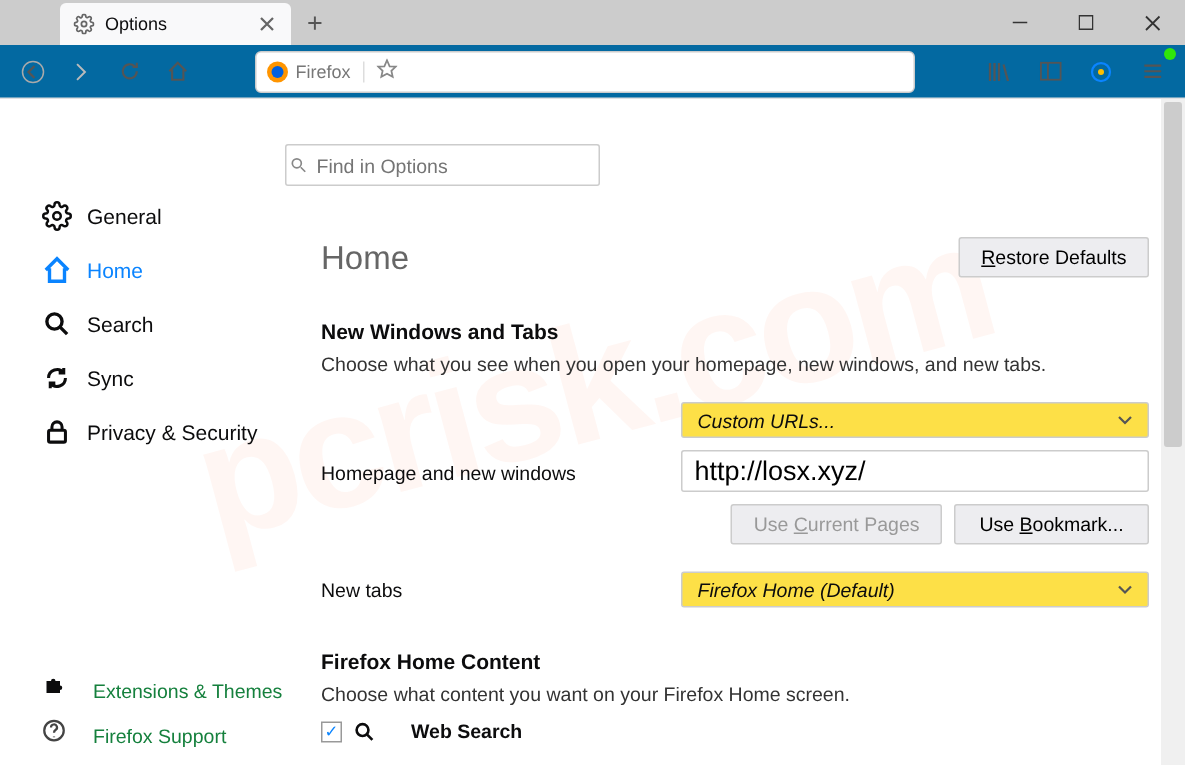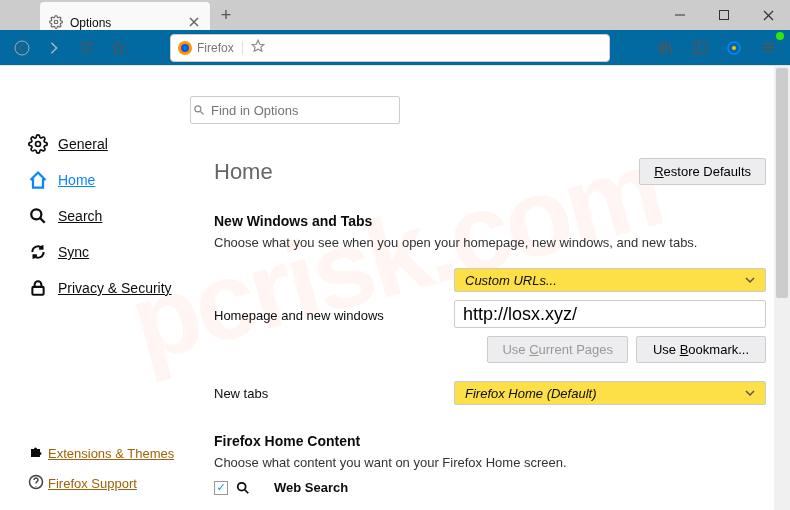--- a/index.html
+++ b/index.html
@@ -1,20 +1,20 @@
 <!DOCTYPE html>
 <html><head>
   <meta charset="utf-8">
   <style>
     * { margin: 0; padding: 0; box-sizing: border-box; }
     body { font-family: "Segoe UI", Arial, sans-serif; font-size: 13px; color: #0c0c0d; background: #fff; width: 790px; height: 510px; overflow: hidden; position: relative; }
     
     
     .titlebar { height: 30px; background: #ccc; display: flex; align-items: stretch; }
-    .tab { background: #f9f9fa; border-radius: 4px 4px 0 0; display: flex; align-items: flex-end; padding: 0 8px; margin: 2px 0 0 40px; width: 170px; position: relative; }
+    .tab { background: #f9f9fa; border-radius: 4px 4px 0 0; display: flex; align-items: center; padding: 0 8px; margin: 2px 0 0 40px; width: 154px; position: relative; }
     .tab-icon { width: 16px; height: 16px; margin-right: 6px; display: flex; align-items: center; justify-content: center; }
     .tab-title { font-size: 12px; flex: 1; }
     .tab-close { width: 16px; height: 16px; display: flex; align-items: center; justify-content: center; color: #666; cursor: pointer; }
     .newtab-btn { width: 28px; display: flex; align-items: center; justify-content: center; color: #555; cursor: pointer; font-size: 18px; margin-left: 2px; }
     .win-controls { margin-left: auto; display: flex; }
     .win-btn { width: 44px; display: flex; align-items: center; justify-content: center; color: #333; cursor: pointer; }
     
     
     .toolbar { height: 36px; background: #0369a1; display: flex; align-items: center; padding: 0 8px; border-bottom: 1px solid #e1e1e2; gap: 4px; }
     .tbtn { width: 28px; height: 28px; display: flex; align-items: center; justify-content: center; border-radius: 4px; cursor: pointer; color: #555; }
@@ -27,21 +27,21 @@
     .urlbar .star { color: #888; cursor: pointer; }
     .toolbar-right { display: flex; gap: 6px; margin-left: 30px; }
     
     
     .content { display: flex; height: calc(510px - 66px); position: relative; }
     .sidebar { width: 190px; padding: 60px 0 0 28px; display: flex; flex-direction: column; }
     .side-item { display: flex; align-items: center; height: 36px; gap: 10px; cursor: pointer; font-size: 14px; color: #0c0c0d; }
     .side-item.active { color: #0a84ff; }
     .side-item .sicon { width: 20px; height: 20px; display: flex; align-items: center; justify-content: center; }
     .side-spacer { flex: 1; }
-    .side-bottom { display: flex; align-items: center; height: 30px; gap: 4px; cursor: pointer; font-size: 13px; color: #a16207; }
+    .side-bottom { display: flex; align-items: flex-end; height: 30px; gap: 18px; cursor: pointer; font-size: 13px; color: #15803d; }
     
     .main { flex: 1; padding: 16px 24px 0 24px; overflow: hidden; position: relative; }
     .search-opt { position: absolute; right: 24px; top: 14px; }
     .search-opt-box { width: 210px; height: 28px; border: 1px solid #ccc; border-radius: 2px; display: flex; align-items: center; padding: 0 2px; background: #fff; }
     .search-opt-box input { border: none; outline: none; flex: 1; font-size: 13px; }
     
     .section-header { display: flex; justify-content: space-between; align-items: center; margin-top: 48px; }
     .section-title { font-size: 22px; font-weight: 300; color: #666; }
     .restore-btn { background: #ededf0; border: 1px solid #ccc; padding: 5px 14px; font-size: 13px; cursor: pointer; border-radius: 2px; }
     
@@ -60,21 +60,21 @@
     .checkbox-row { display: flex; align-items: center; gap: 8px; margin-top: 10px; }
     .chk { width: 14px; height: 14px; border: 1px solid #999; display: flex; align-items: center; justify-content: center; color: #0a84ff; font-size: 11px; cursor: pointer; }
     .chk-label { display: flex; align-items: center; gap: 24px; font-size: 13px; font-weight: 600; }
     
     .scrollbar-bg { position: absolute; right: 0; top: 66px; bottom: 0; width: 16px; background: #f0f0f0; }
     .scrollbar-thumb { position: absolute; right: 2px; top: 68px; width: 12px; height: 230px; background: #ccc; border-radius: 2px; }
     
     
     .watermark { position: absolute; top: 50%; left: 50%; transform: translate(-50%, -50%) rotate(-15deg); font-size: 110px; font-weight: 700; color: rgba(255, 100, 50, 0.06); pointer-events: none; letter-spacing: -4px; white-space: nowrap; z-index: 0; }
     .main > * { position: relative; z-index: 1; }
-    .sidebar > * { position: relative; z-index: 1; text-decoration: underline; }
+    .sidebar > * { position: relative; z-index: 1; }
   </style>
 </head>
 <body>
 
 <div class="watermark">pcrisk.com</div>
 
 <div class="titlebar">
   <div class="tab">
     <span class="tab-icon">
       <svg width="14" height="14" viewBox="0 0 24 24" fill="none" stroke="#666" stroke-width="2">

